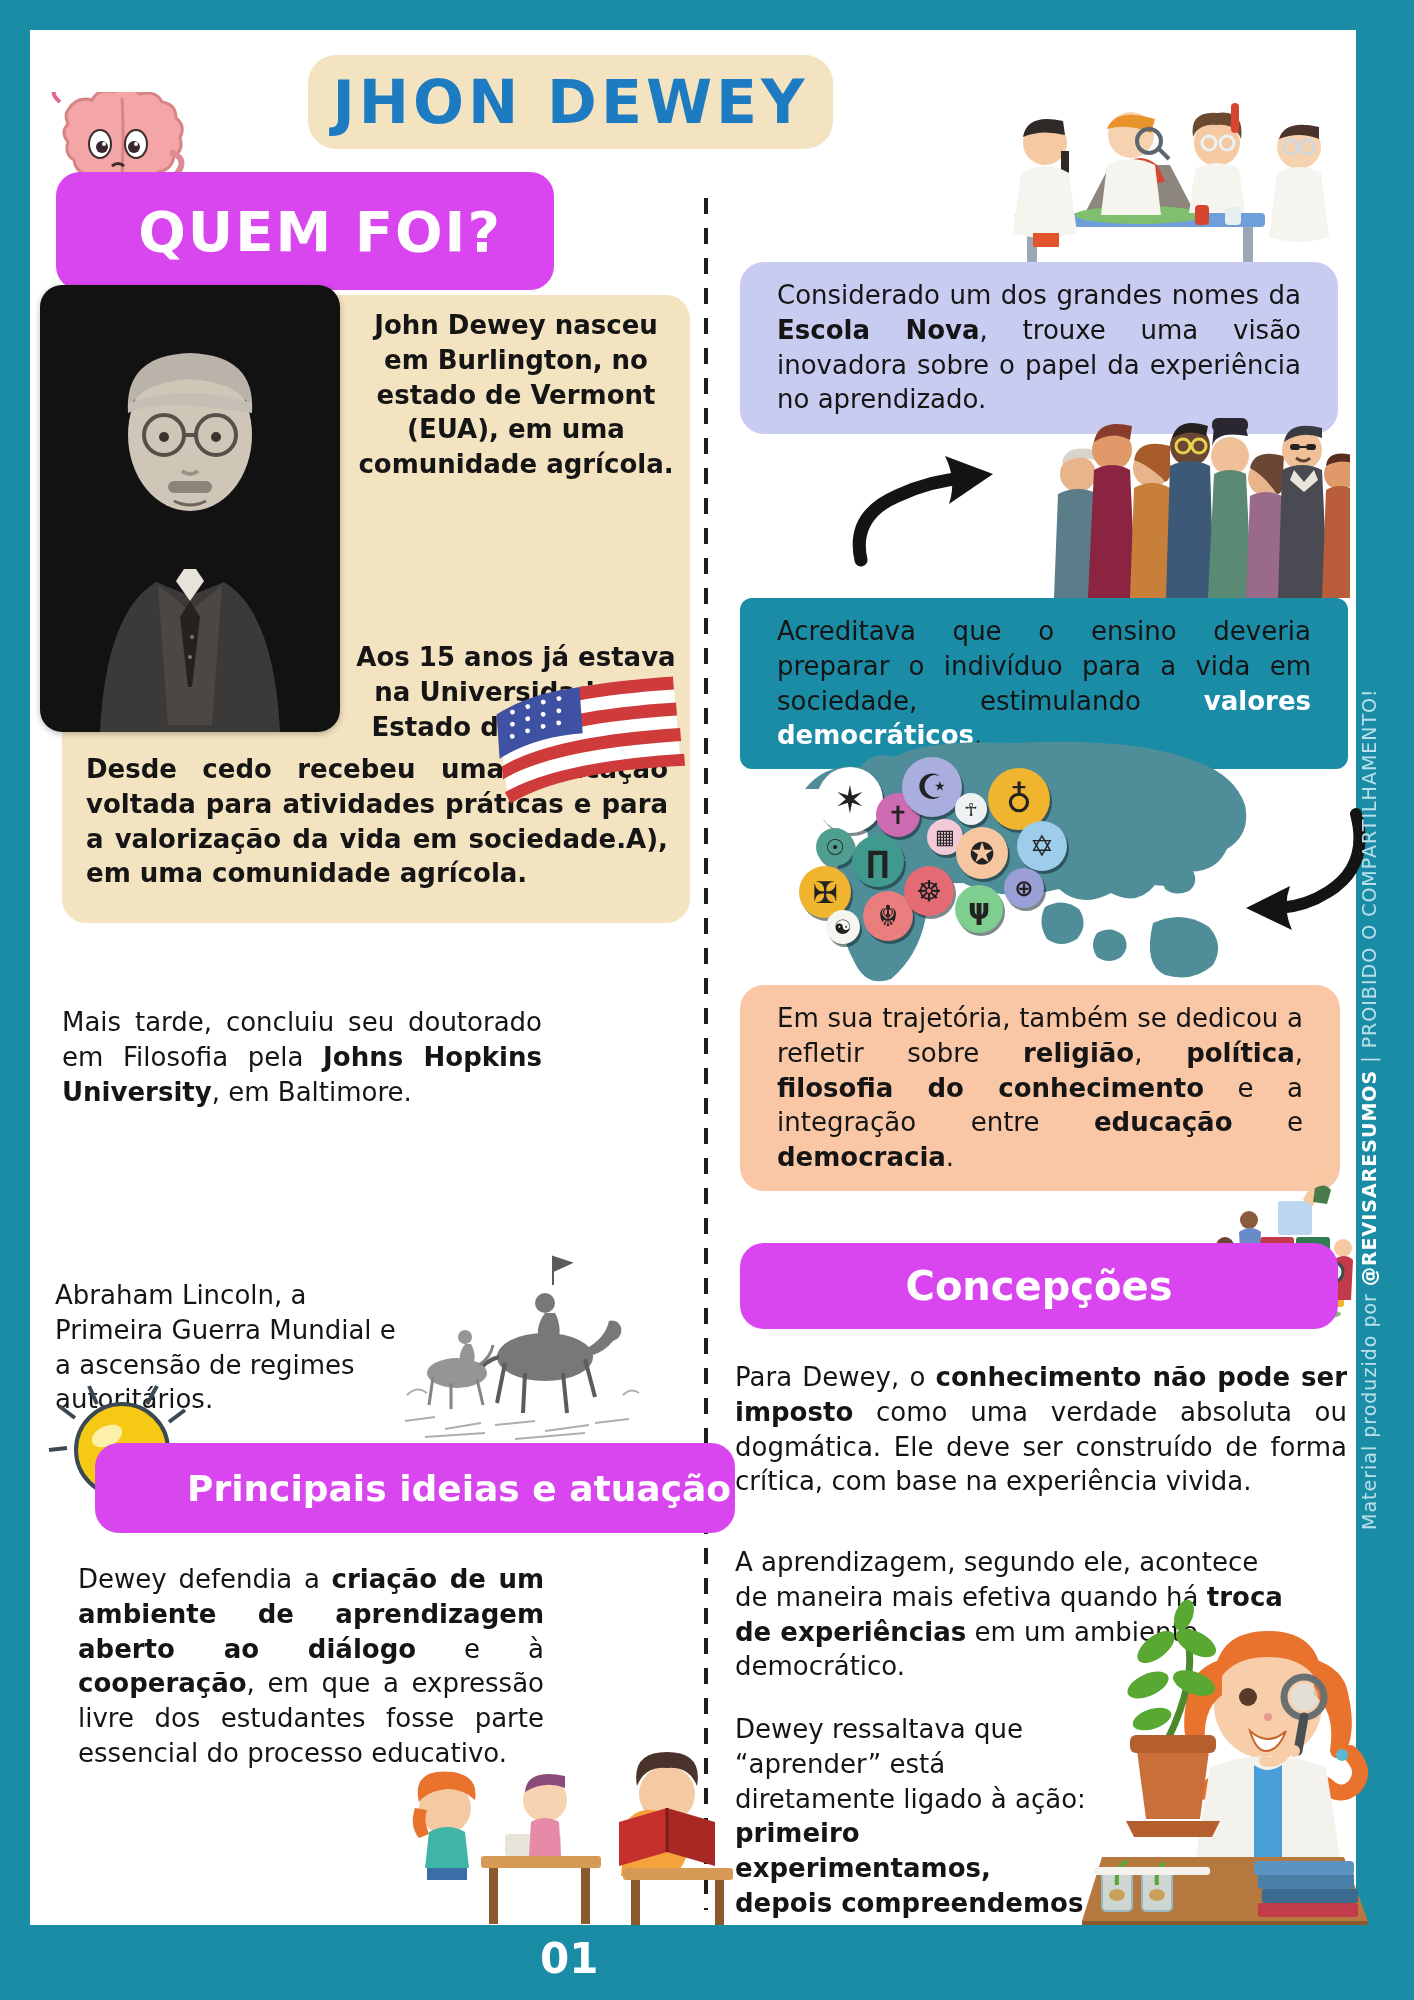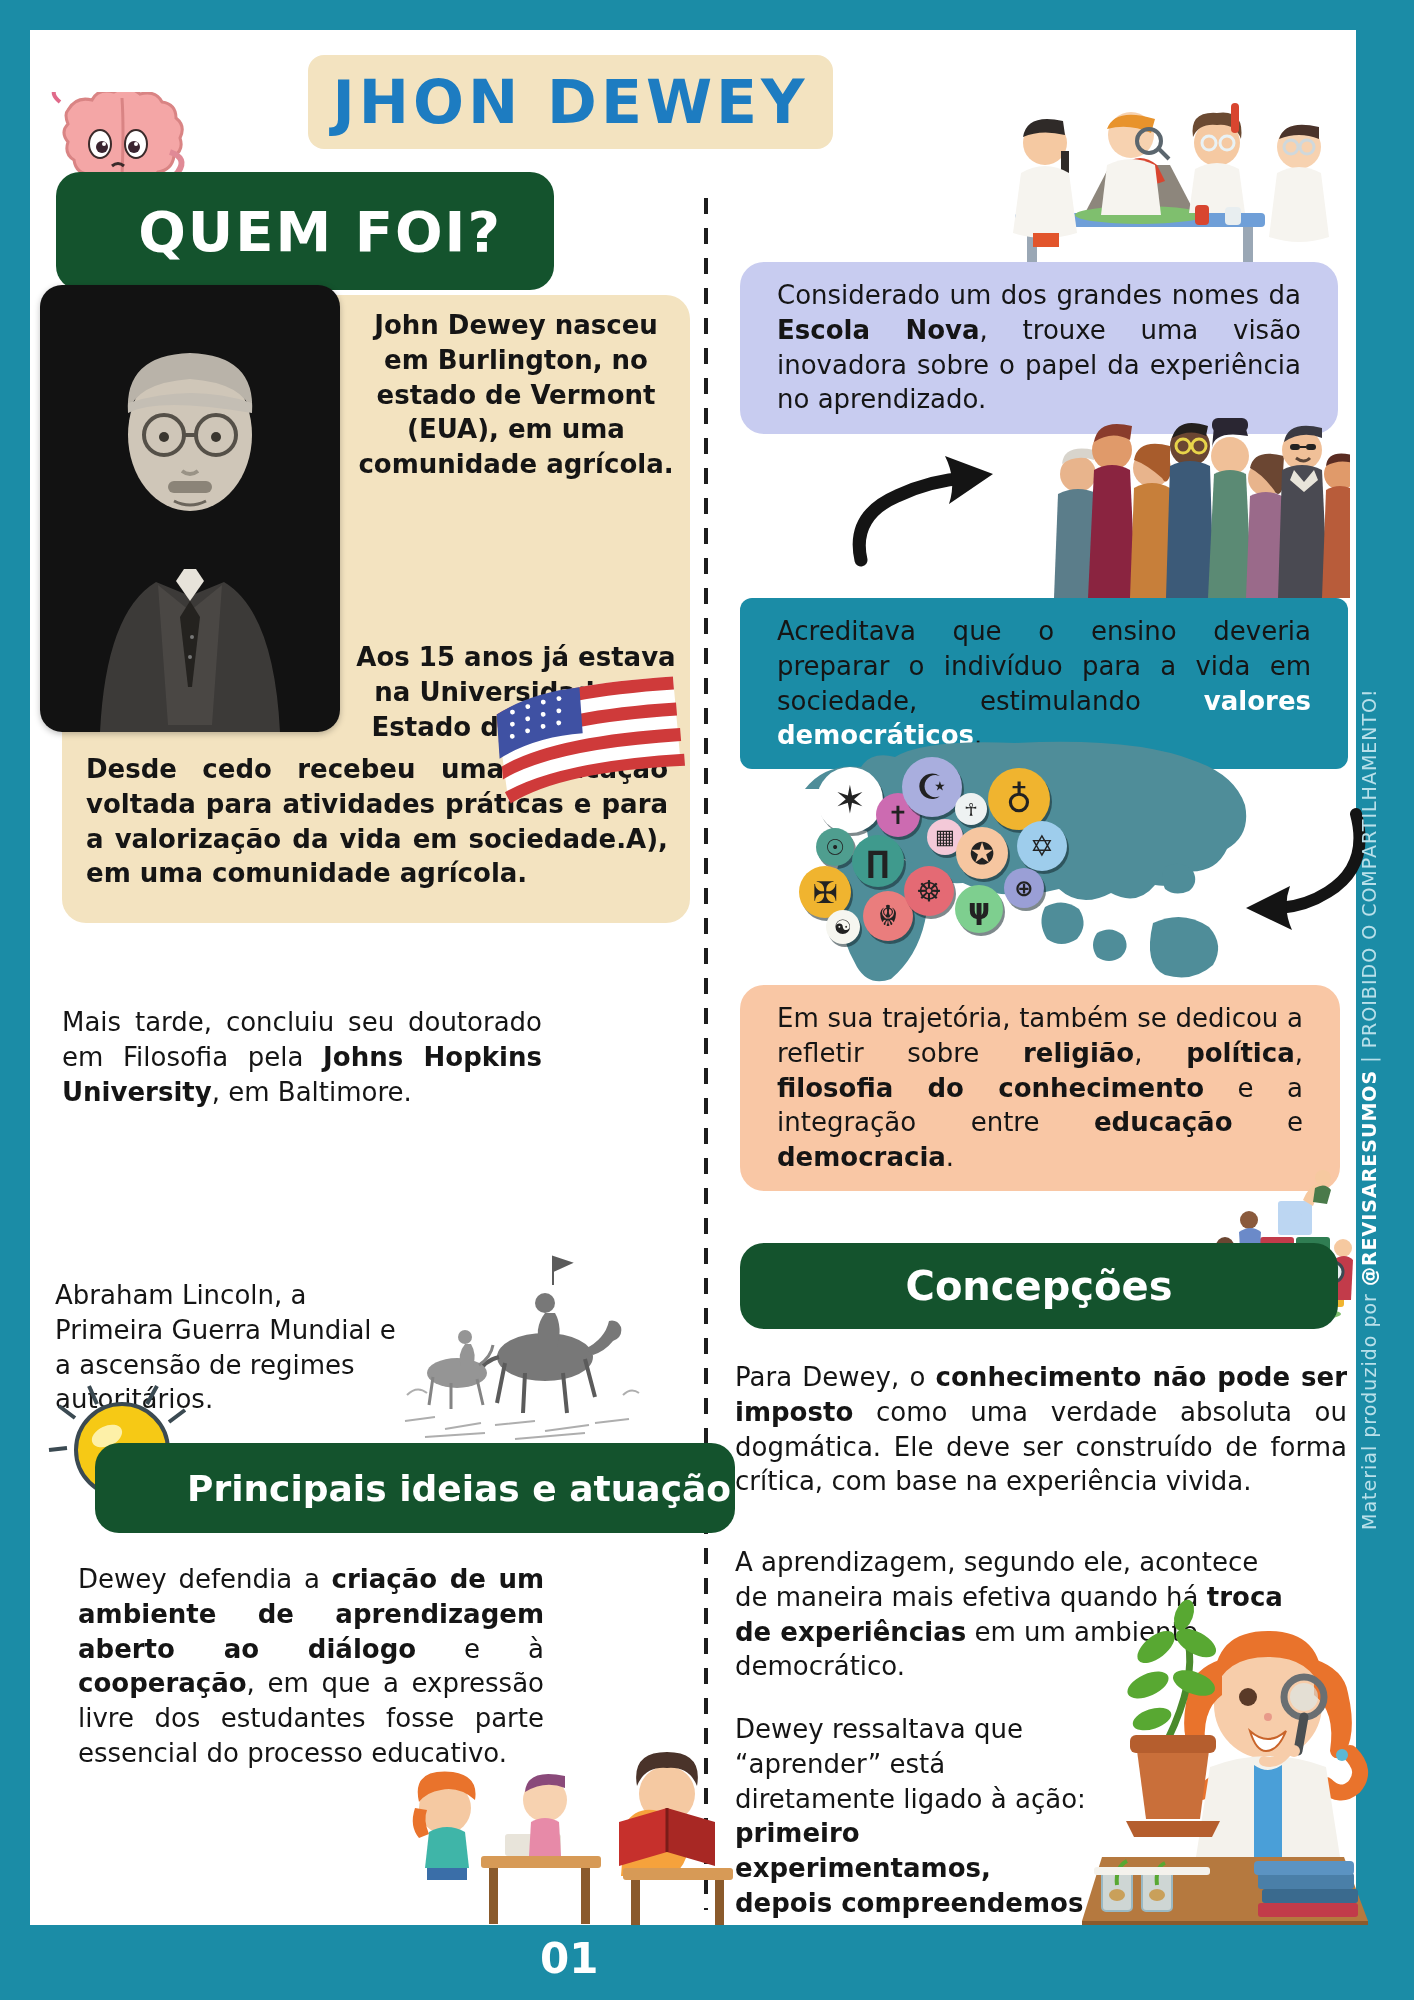--- a/index.html
+++ b/index.html
@@ -1,23 +1,23 @@
 <!DOCTYPE html>
 <html><head>
 <meta charset="utf-8">
 <style>
   html,body{margin:0;padding:0;background:#e8e8e8;}
   .page{position:relative;width:1414px;height:2000px;background:#1b8ca6;margin:0 auto;
         font-family:"DejaVu Sans",sans-serif;overflow:hidden;}
   .sheet{position:absolute;left:30px;top:30px;width:1326px;height:1895px;background:#ffffff;}
   .abs{position:absolute;}
-  .title-box{left:308px;top:55px;width:525px;height:94px;background:#f3e3c0;border-radius:16px;
+  .title-box{left:308px;top:55px;width:525px;height:94px;background:#f3e3c0;border-radius:28px;
              display:flex;align-items:center;justify-content:center;}
   .title-box span{font-size:60px;font-weight:bold;color:#1d7cc1;letter-spacing:4px;}
-  .teal-header{background:#14532d;border-radius:24px;color:#fff;font-weight:bold;
+  .teal-header{background:#d946ef;border-radius:24px;color:#fff;font-weight:bold;
                display:flex;align-items:center;}
   .who-header{left:56px;top:172px;width:468px;height:118px;font-size:56px;justify-content:center;
               padding-left:30px;letter-spacing:2px;}
   .ideas-header{left:95px;top:1443px;width:548px;height:90px;font-size:36px;padding-left:92px;}
   .concep-header{left:740px;top:1243px;width:598px;height:86px;font-size:40px;justify-content:center;}
   .cream-box{left:62px;top:295px;width:628px;height:628px;background:#f3e3c0;border-radius:24px;}
   .photo-frame{left:40px;top:285px;width:300px;height:447px;border-radius:22px;overflow:hidden;
                box-shadow:0 2px 6px rgba(0,0,0,.25);}
   .txt{color:#151515;font-size:26px;line-height:1.34;}
   .bold{font-weight:bold;}

